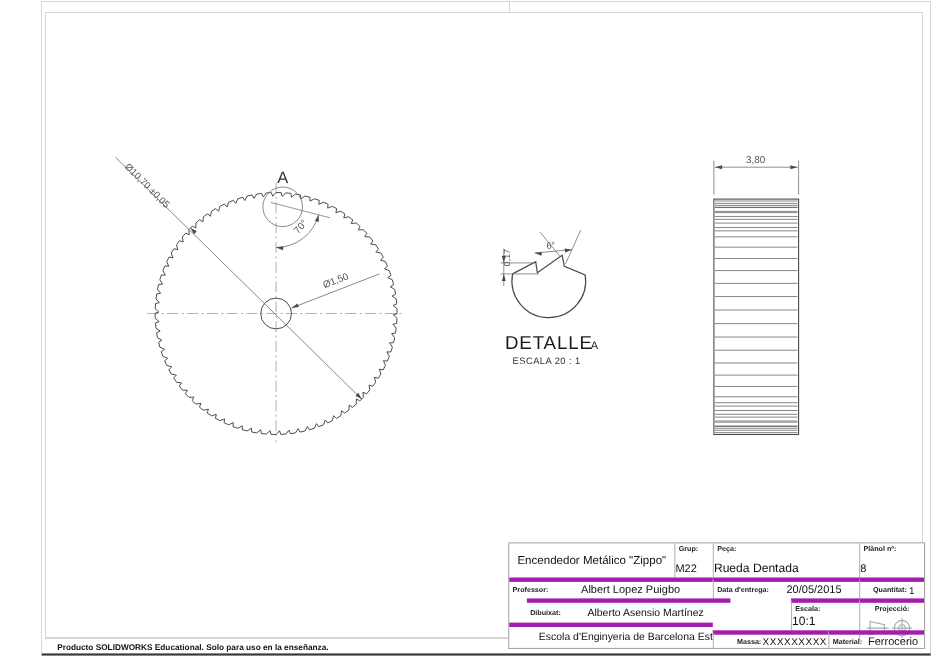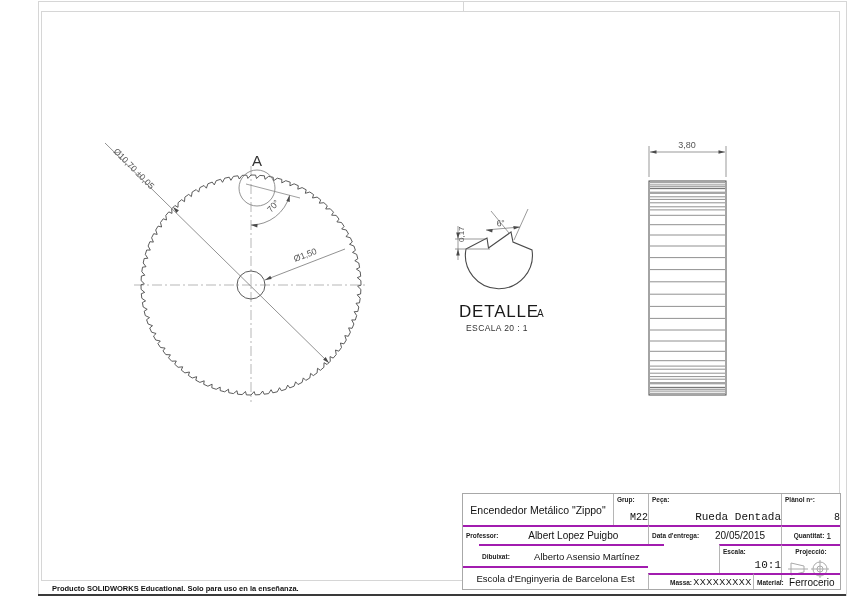--- a/index.html
+++ b/index.html
@@ -9,27 +9,27 @@
     -webkit-font-smoothing:antialiased;
   }
   svg text{font-family:"Liberation Sans", sans-serif;}
   #drawing{position:absolute;left:0;top:0;}
   
   #title-block{
     position:absolute;left:462px;top:493px;width:377px;height:95px;
     border:1px solid #a8a8a8;background:#fff;box-sizing:content-box;
     color:#1a1a1a;
   }
-  .tb-cell{position:absolute;border-left:1px solid #b5b5b5;border-top:2px solid #a21caf;box-sizing:border-box;overflow:hidden;}
+  .tb-cell{position:absolute;border-left:1px solid #b5b5b5;border-top:4px solid #a21caf;box-sizing:border-box;overflow:hidden;}
   .tb-cell.no-left{border-left:none;}
   .tb-cell.no-top{border-top:none;}
   .lbl{font-size:6.5px;font-weight:bold;color:#222;white-space:nowrap;}
   .val{font-size:10px;color:#111;white-space:nowrap;}
   .corner-lbl{position:absolute;left:3px;top:2px;}
-  .center-val{position:absolute;left:0;right:0;bottom:2px;text-align:right;font-family:Liberation Mono, monospace;}
+  .center-val{position:absolute;left:0;right:0;bottom:2px;text-align:left;}
   .flex-cell{display:flex;align-items:center;padding-left:3px;}
   .flex-cell .val{flex:1;text-align:center;}
   
   #footer-note{
     position:absolute;left:42px;top:584px;font-size:7.5px;font-weight:bold;color:#111;
     white-space:nowrap;
     padding-left:10px;
   }
   #bottom-rule{position:absolute;left:38px;top:594px;width:808px;height:2px;background:#3a3a3a;}
 </style>
@@ -205,21 +205,21 @@
         <polygon points="4,4 17,7 17,13 4,16"></polygon>
         <line x1="1" y1="10" x2="21" y2="10"></line>
         <circle cx="33" cy="10" r="7"></circle>
         <circle cx="33" cy="10" r="3"></circle>
         <line x1="24" y1="10" x2="42" y2="10"></line>
         <line x1="33" y1="1" x2="33" y2="19"></line>
       </g>
     </svg>
   </div>
 
-  <div class="tb-cell no-left" style="left:0;top:72px;width:185px;height:23px;display:flex;align-items:center;justify-content:center;">
+  <div class="tb-cell no-left" style="left:0;top:72px;width:185px;height:23px;display:flex;align-items:center;justify-content:flex-end;">
     <span class="val" style="font-size:9.5px;">Escola d'Enginyeria de Barcelona Est</span>
   </div>
   <div class="tb-cell flex-cell" style="left:185px;top:79px;width:105px;height:16px;padding-left:21px;">
     <span class="lbl">Massa:</span>
     <span class="val" style="font-size:9px;letter-spacing:0.5px;">XXXXXXXXX</span>
   </div>
   <div class="tb-cell flex-cell" style="left:290px;top:79px;width:87px;height:16px;">
     <span class="lbl">Material:</span>
     <span class="val">Ferrocerio</span>
   </div>

